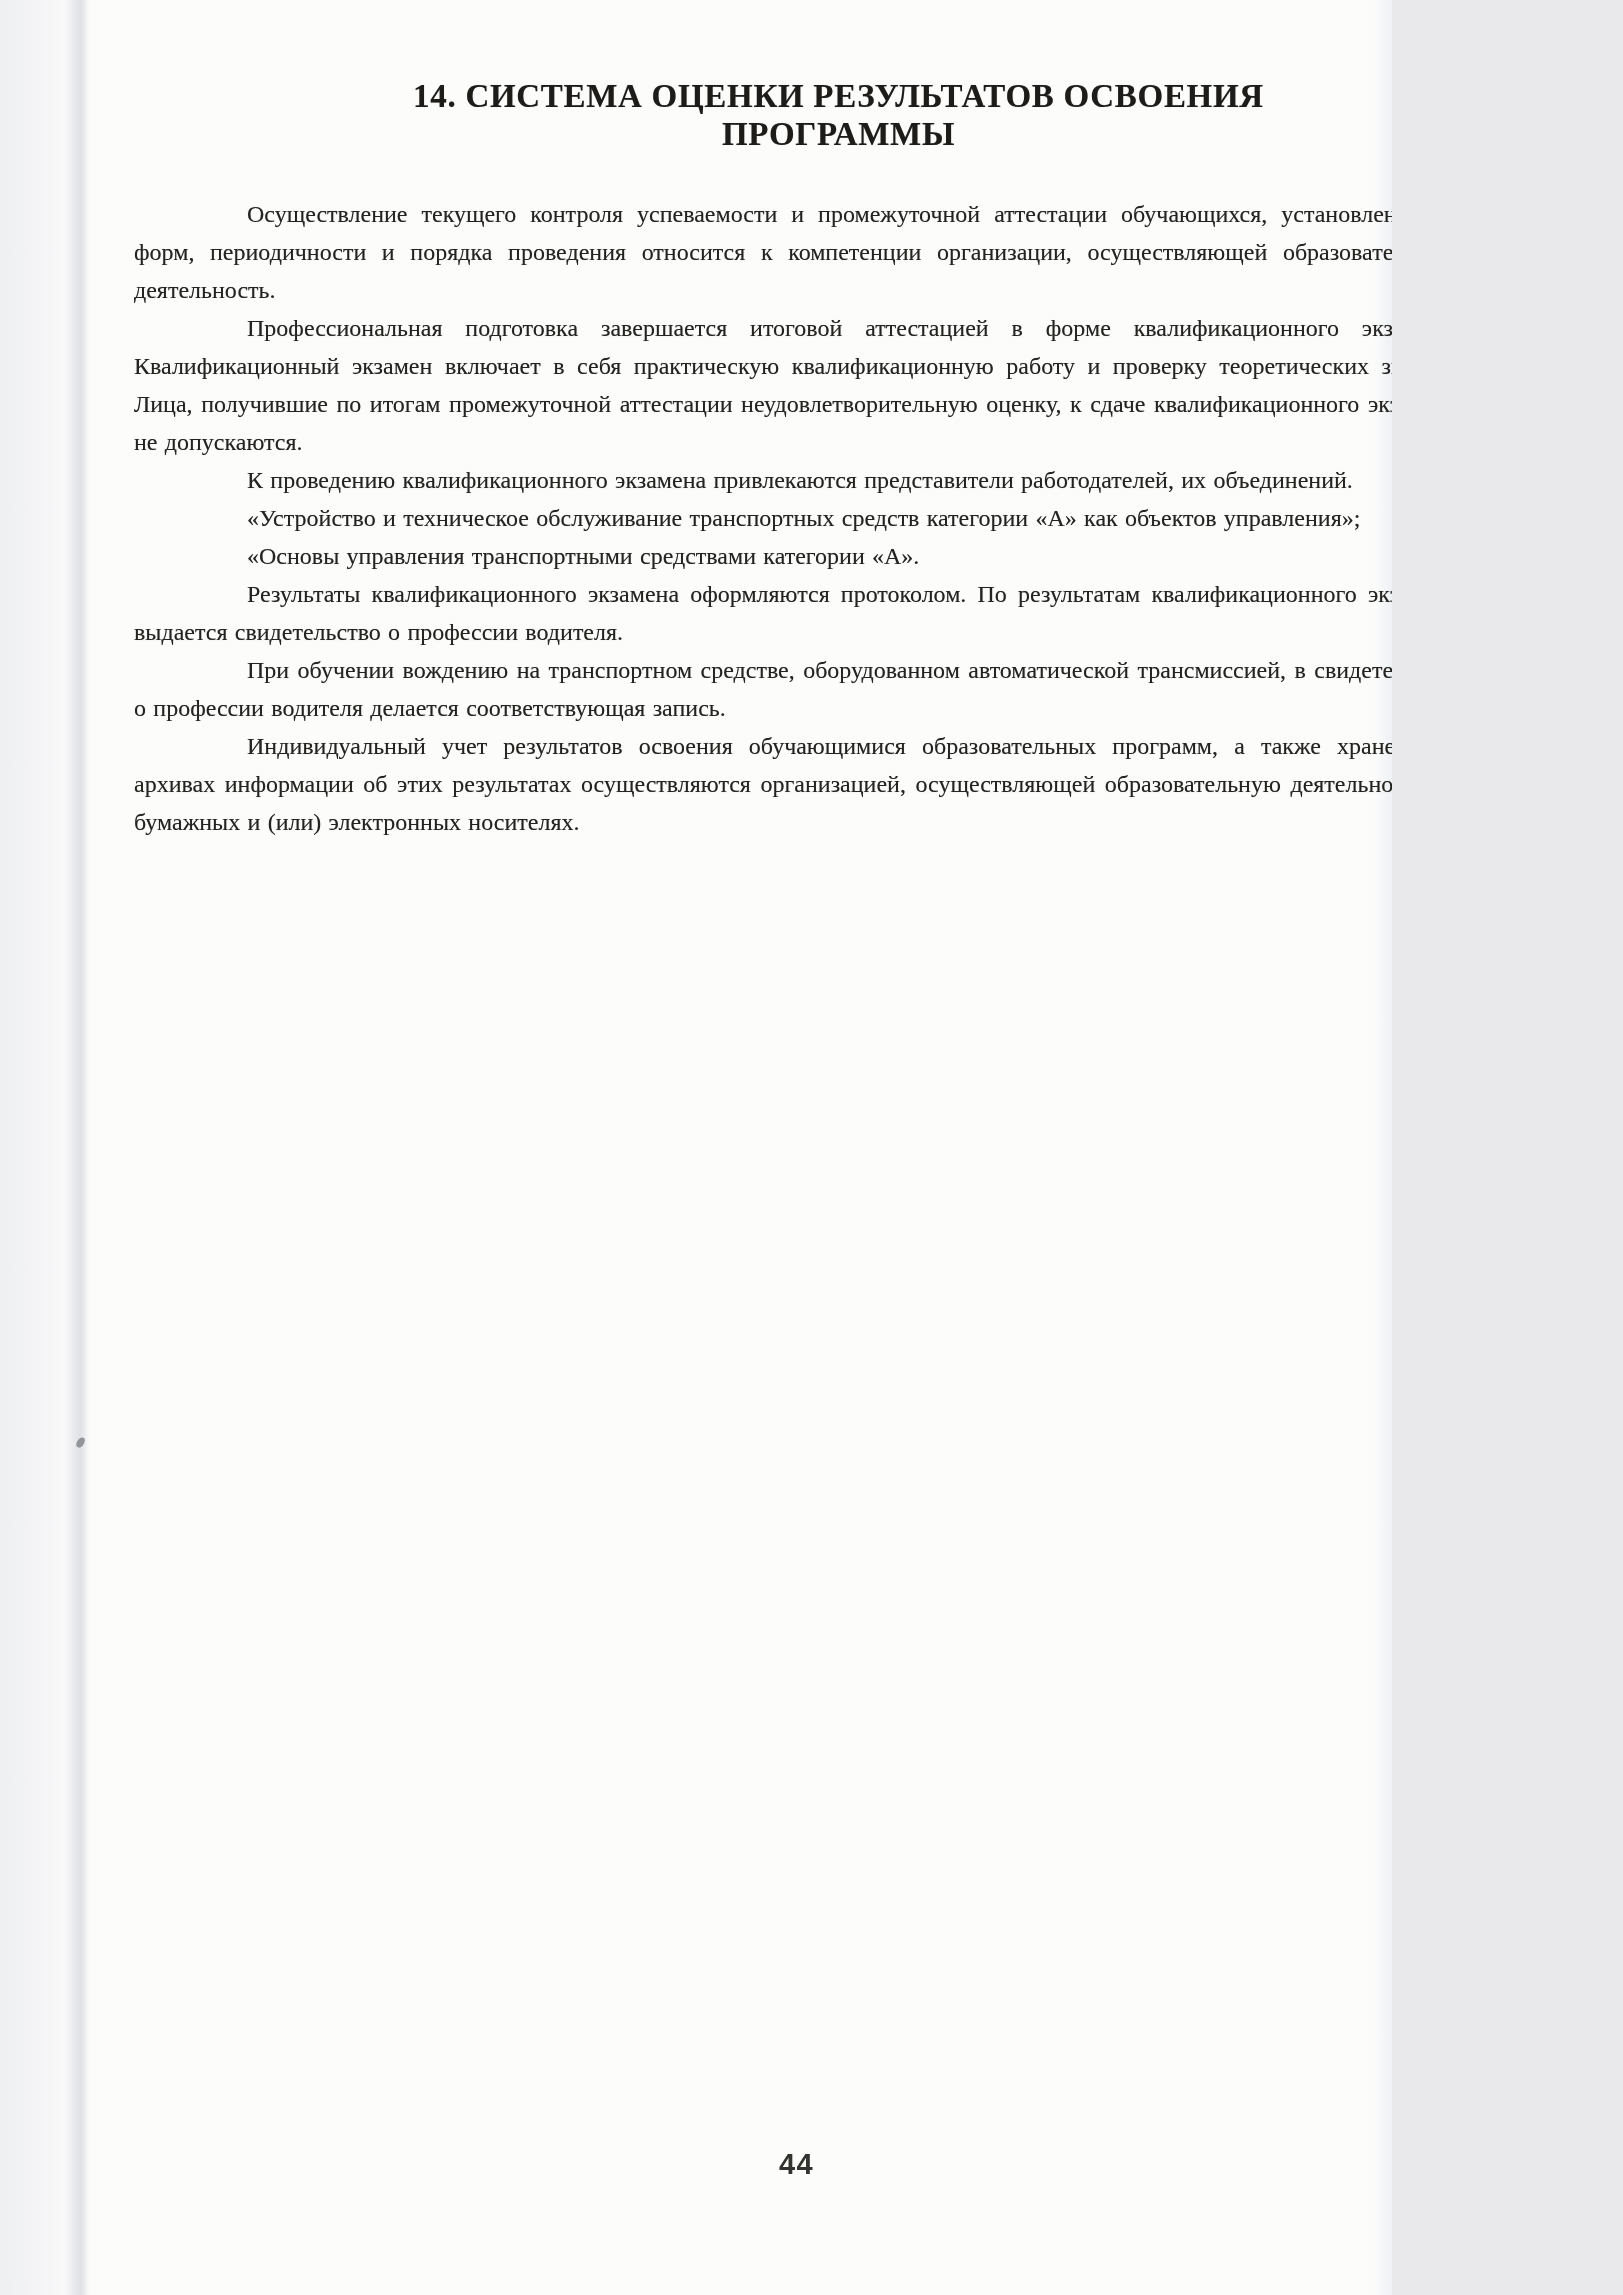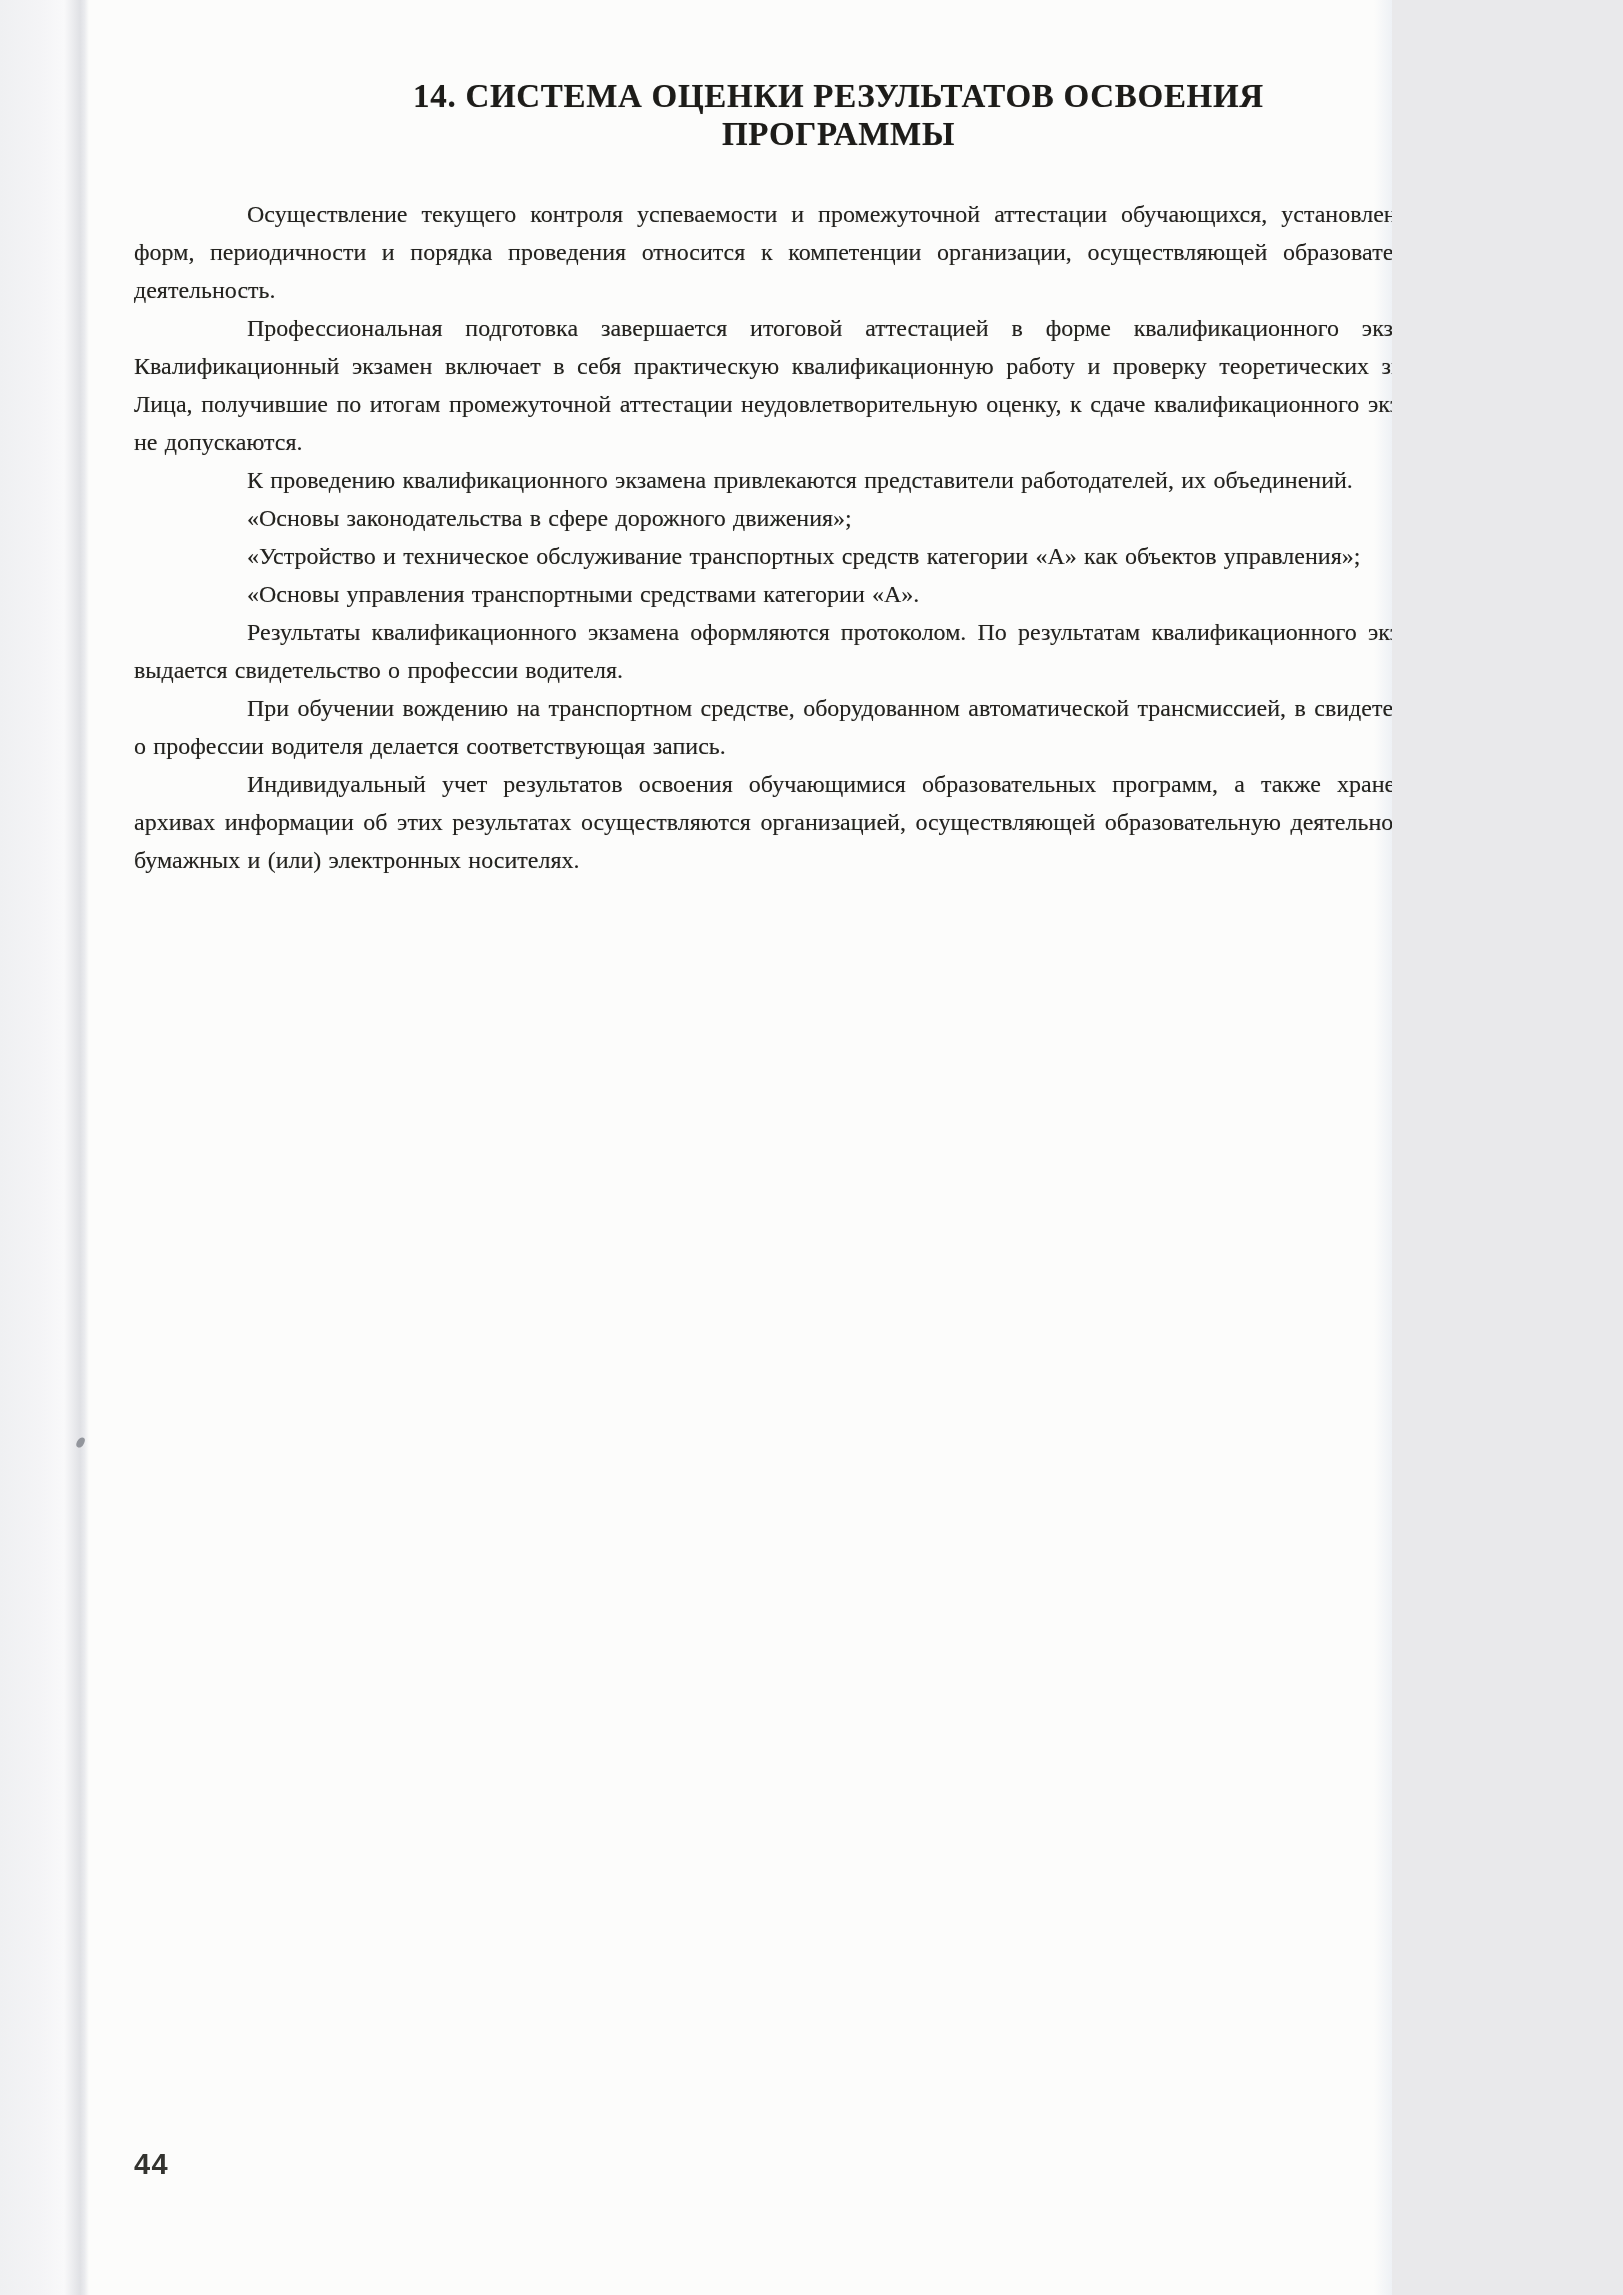--- a/index.html
+++ b/index.html
@@ -79,20 +79,21 @@
     line-height: 38px;
     word-spacing: 1.3px;
     color: #24231f;
     text-shadow: 0 0 0.7px rgba(45,45,45,.4);
   }
   .page-number {
     position: absolute;
     left: 134px;
     top: 2148px;
     width: 1325px;
+    text-align: center;
     font-family: "Liberation Sans", "DejaVu Sans", sans-serif;
     font-size: 29px;
     font-weight: bold;
     letter-spacing: 1.3px;
     color: #33332f;
   }
 </style>
 </head>
 <body>
 
@@ -105,21 +106,20 @@
 
   <div class="content">
     <h1 class="title">
       <span>14. СИСТЕМА ОЦЕНКИ РЕЗУЛЬТАТОВ ОСВОЕНИЯ</span><br>
       <span>ПРОГРАММЫ</span>
     </h1>
     <div>
         <p class="para">Осуществление текущего контроля успеваемости и промежуточной аттестации обучающихся, установление их форм, периодичности и порядка проведения относится к компетенции организации, осуществляющей образовательную деятельность.</p>
         <p class="para">Профессиональная подготовка завершается итоговой аттестацией в форме квалификационного экзамена. Квалификационный экзамен включает в себя практическую квалификационную работу и проверку теоретических знаний. Лица, получившие по итогам промежуточной аттестации неудовлетворительную оценку, к сдаче квалификационного экзамена не допускаются.</p>
         <p class="para">К проведению квалификационного экзамена привлекаются представители работодателей, их объединений.</p>
-        <p class="para">«Основы законодательства в сфере дорожного движения»;</p>
         <p class="para">«Устройство и техническое обслуживание транспортных средств категории «А» как объектов управления»;</p>
         <p class="para">«Основы управления транспортными средствами категории «А».</p>
         <p class="para">Результаты квалификационного экзамена оформляются протоколом. По результатам квалификационного экзамена выдается свидетельство о профессии водителя.</p>
         <p class="para">При обучении вождению на транспортном средстве, оборудованном автоматической трансмиссией, в свидетельстве о профессии водителя делается соответствующая запись.</p>
         <p class="para">Индивидуальный учет результатов освоения обучающимися образовательных программ, а также хранение в архивах информации об этих результатах осуществляются организацией, осуществляющей образовательную деятельность на бумажных и (или) электронных носителях.</p>
       </div>
   </div>
 
   <div class="page-number">44</div>
 

